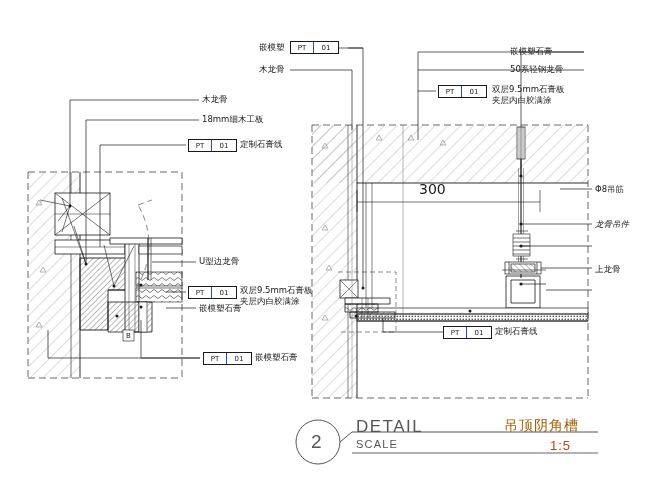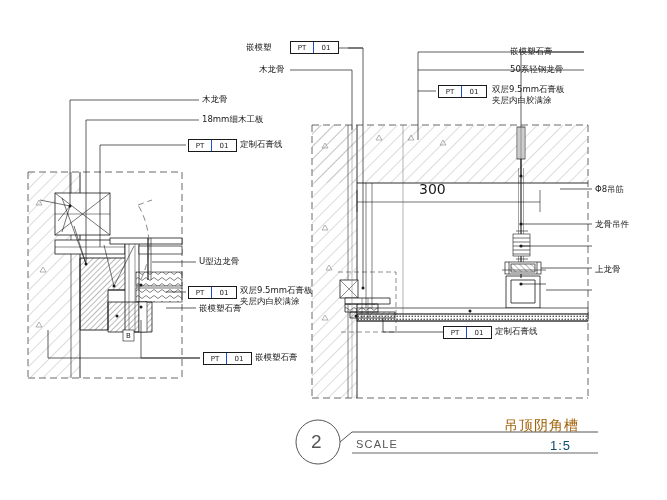--- a/index.html
+++ b/index.html
@@ -18,21 +18,21 @@
   .tagbox .c2{width:24px;}
   .tb-num{position:absolute;font-family:"Liberation Sans",sans-serif;
           font-size:19px;color:#555;}
   .tb-detail{position:absolute;font-family:"Liberation Sans",sans-serif;
              font-size:17px;letter-spacing:1.5px;color:#555;}
   .tb-scale{position:absolute;font-family:"Liberation Sans",sans-serif;
             font-size:11px;letter-spacing:1.2px;color:#555;}
   .tb-cn{position:absolute;font-family:"DejaVu Sans",sans-serif;
          font-size:14px;color:#a16207;letter-spacing:1px;}
   .tb-ratio{position:absolute;font-family:"Liberation Sans",sans-serif;
-            font-size:13px;color:#0c4a6e;letter-spacing:1px;}
+            font-size:13px;color:#c2410c;letter-spacing:1px;}
 </style>
 </head>
 <body>
 
 <div id="stage">
 
   <svg class="cad" viewBox="0 0 667 500">
     <defs>
       <pattern id="hatch45" width="9" height="9" patternTransform="rotate(45)" patternUnits="userSpaceOnUse">
         <line x1="0" y1="0" x2="0" y2="9" stroke="#9a9a9a" stroke-width="0.7"></line>
@@ -249,38 +249,38 @@
   </svg>
 
   <span class="lbl" style="left:202px;top:94px;">木龙骨</span>
   <span class="lbl" style="left:202px;top:114px;">18mm细木工板</span>
   <div class="tagbox" style="left:188px;top:139px;">
     <div class="c1">PT</div>
     <div class="c2">01</div>
   </div>
   <span class="lbl" style="left:240px;top:139px;">定制石膏线</span>
 
-  <span class="lbl" style="left:246px;top:42px;">嵌模塑</span>
+  <span class="lbl" style="left:259px;top:42px;">嵌模塑</span>
   <div class="tagbox" style="left:290px;top:41px;">
     <div class="c1">PT</div>
     <div class="c2">01</div>
   </div>
   <span class="lbl" style="left:259px;top:64px;">木龙骨</span>
 
   <span class="lbl" style="left:510px;top:46px;">嵌模塑石膏</span>
   <span class="lbl" style="left:510px;top:64px;">50系轻钢龙骨</span>
   <div class="tagbox" style="left:438px;top:85px;">
     <div class="c1">PT</div>
     <div class="c2">01</div>
   </div>
   <span class="lbl two" style="left:492px;top:84px;">双层9.5mm石膏板
 夹层内白胶满涂</span>
 
   <span class="lbl" style="left:595px;top:184px;">Φ8吊筋</span>
-  <span class="lbl" style="left:595px;top:219px;">龙骨吊件</span>
+  <span class="lbl" style="left:595px;top:219px;font-style:italic;">龙骨吊件</span>
   <span class="lbl" style="left:595px;top:264px;">上龙骨</span>
 
   <span class="lbl" style="left:199px;top:256px;">U型边龙骨</span>
   <div class="tagbox" style="left:188px;top:286px;">
     <div class="c1">PT</div>
     <div class="c2">01</div>
   </div>
   <span class="lbl two" style="left:240px;top:285px;">双层9.5mm石膏板
 夹层内白胶满涂</span>
   <span class="lbl" style="left:199px;top:303px;">嵌模塑石膏</span>
@@ -295,17 +295,18 @@
     <div class="c1">PT</div>
     <div class="c2">01</div>
   </div>
   <span class="lbl" style="left:495px;top:326px;">定制石膏线</span>
 
   <span class="lbl" style="left:419px;top:168px;font-size:14px;margin-top:16px;">300</span>
 
   <span class="lbl" style="left:126px;top:331px;font-size:7px;">B</span>
 
   <span class="tb-num" style="left:311px;top:431px;">2</span>
+  <span class="tb-detail" style="left:356px;top:417px;">DETAIL</span>
   <span class="tb-scale" style="left:356px;top:438px;">SCALE</span>
   <span class="tb-cn" style="left:504px;top:417px;">吊顶阴角槽</span>
   <span class="tb-ratio" style="left:550px;top:438px;">1:5</span>
 
 </div>
 
 </body></html>

